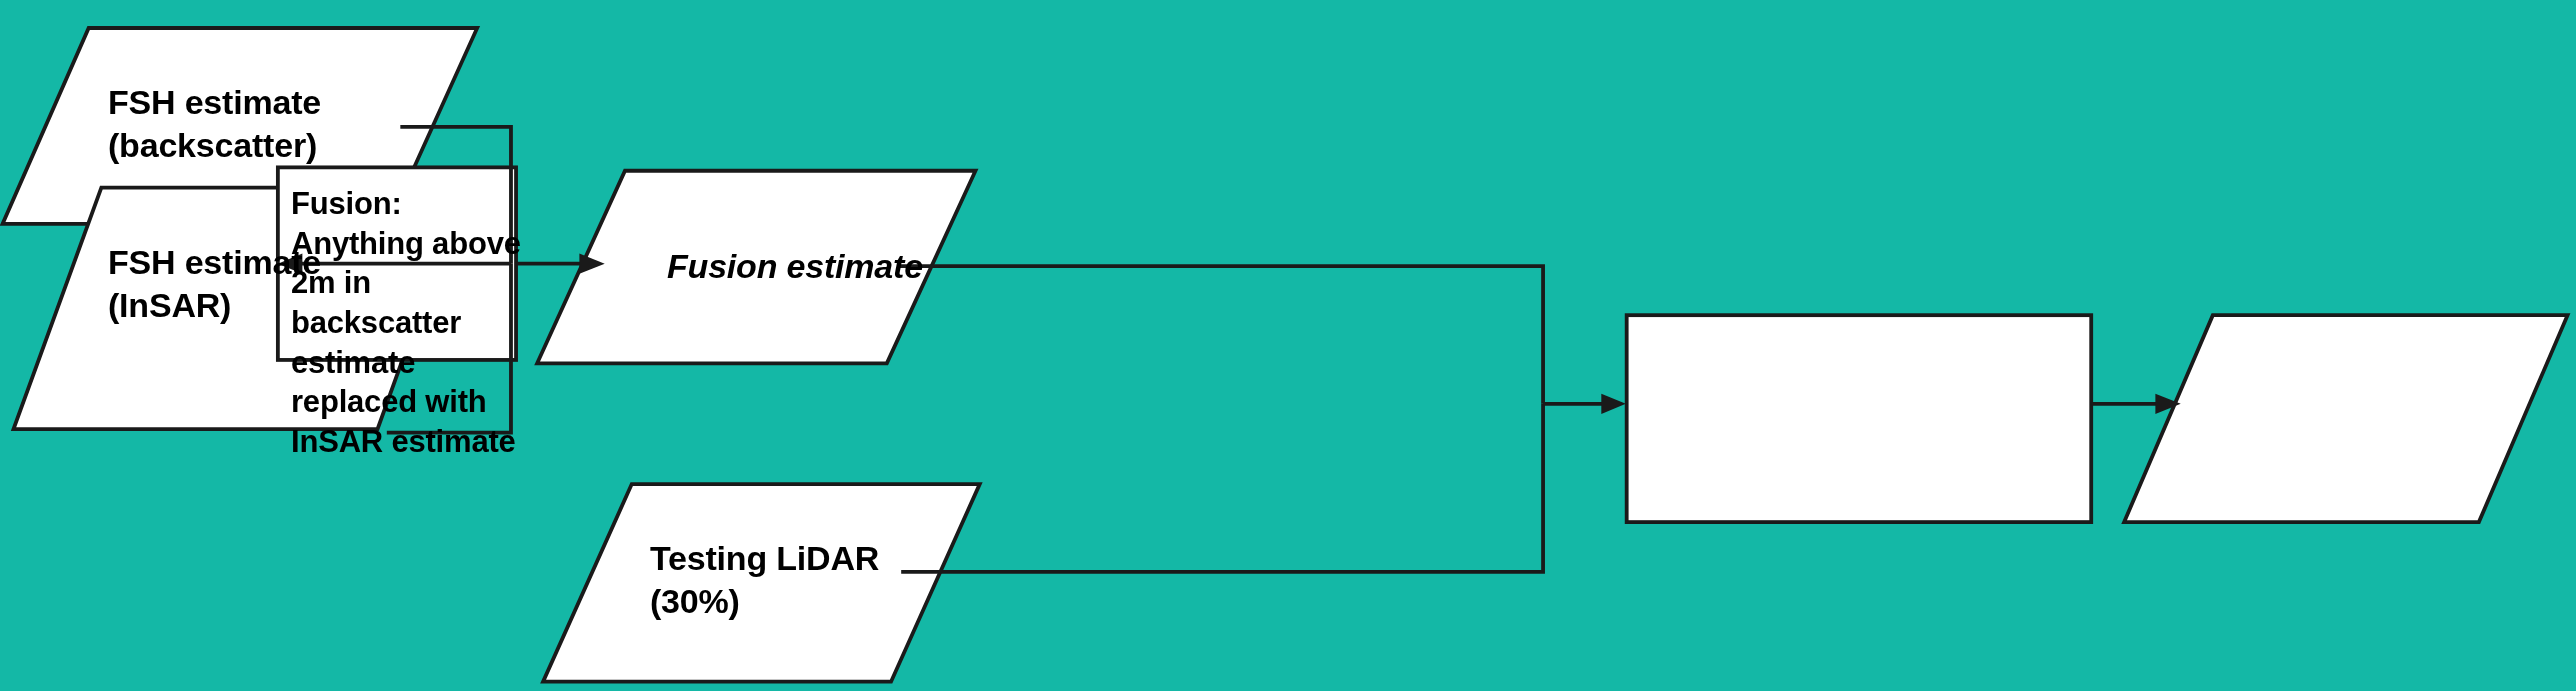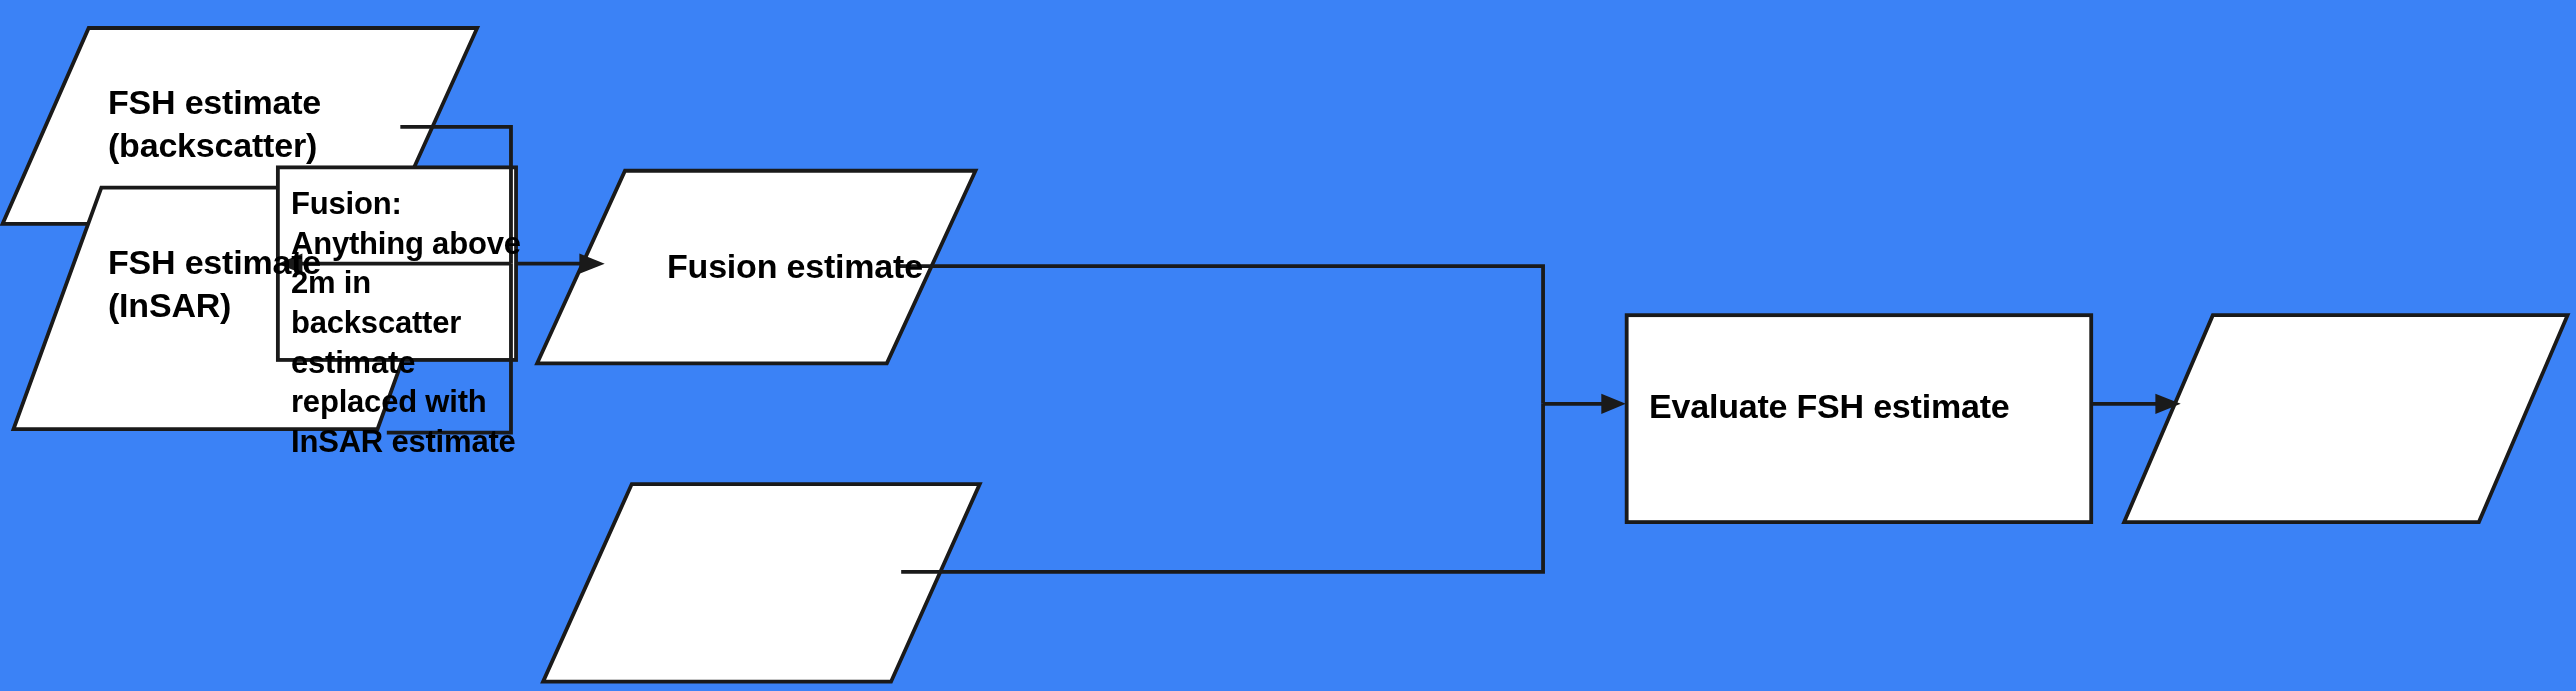--- a/index.html
+++ b/index.html
@@ -1,17 +1,17 @@
 <!DOCTYPE html>
 <html style="font-size:13.5px"><head>
 <meta charset="utf-8">
 <style>
   html,body{margin:0;padding:0;background:#ffffff;}
   body{width:2576px;height:692px;overflow:hidden;font-family:"Liberation Sans",sans-serif;}
-  #stage{position:relative;width:2576px;height:692px;background:#3b82f6;}
+  #stage{position:relative;width:2576px;height:692px;background:#14b8a6;}
   #stage svg{position:absolute;top:0;left:0;width:2576px;height:692px;}
   .shape-text{
     position:absolute;
     font-family:"Liberation Sans",sans-serif;
     font-weight:bold;
     color:#000000;
     white-space:pre-line;
     line-height:1.26;
     letter-spacing:-0.2px;
     pointer-events:none;
@@ -83,20 +83,21 @@
 (backscatter)</div>
 
   <div class="shape-text" style="left:108px; top:241px; width:355px; font-size:34px;">FSH estimate
 (InSAR)</div>
 
   <div class="shape-text" style="left:291px; top:184px; width:235px; font-size:31px; line-height:1.28;">Fusion: Anything above
 2m in backscatter
 estimate replaced with
 InSAR estimate</div>
 
-  <div class="shape-text" style="left:667px; top:245px; width:338px; font-size:34px;">Fusion estimate</div>
+  <div class="shape-text" style="left:667px; top:245px; width:338px; font-size:34px;font-style:italic;">Fusion estimate</div>
 
+  <div class="shape-text" style="left:650px; top:537px; width:338px; font-size:34px;">Testing LiDAR
+(30%)</div>
 
-  <div class="shape-text" style="left:1649px; top:385px; width:439px; font-size:34px;">Evaluate FSH estimate</div>
 
 
 </div>
 
 
 </body></html>

